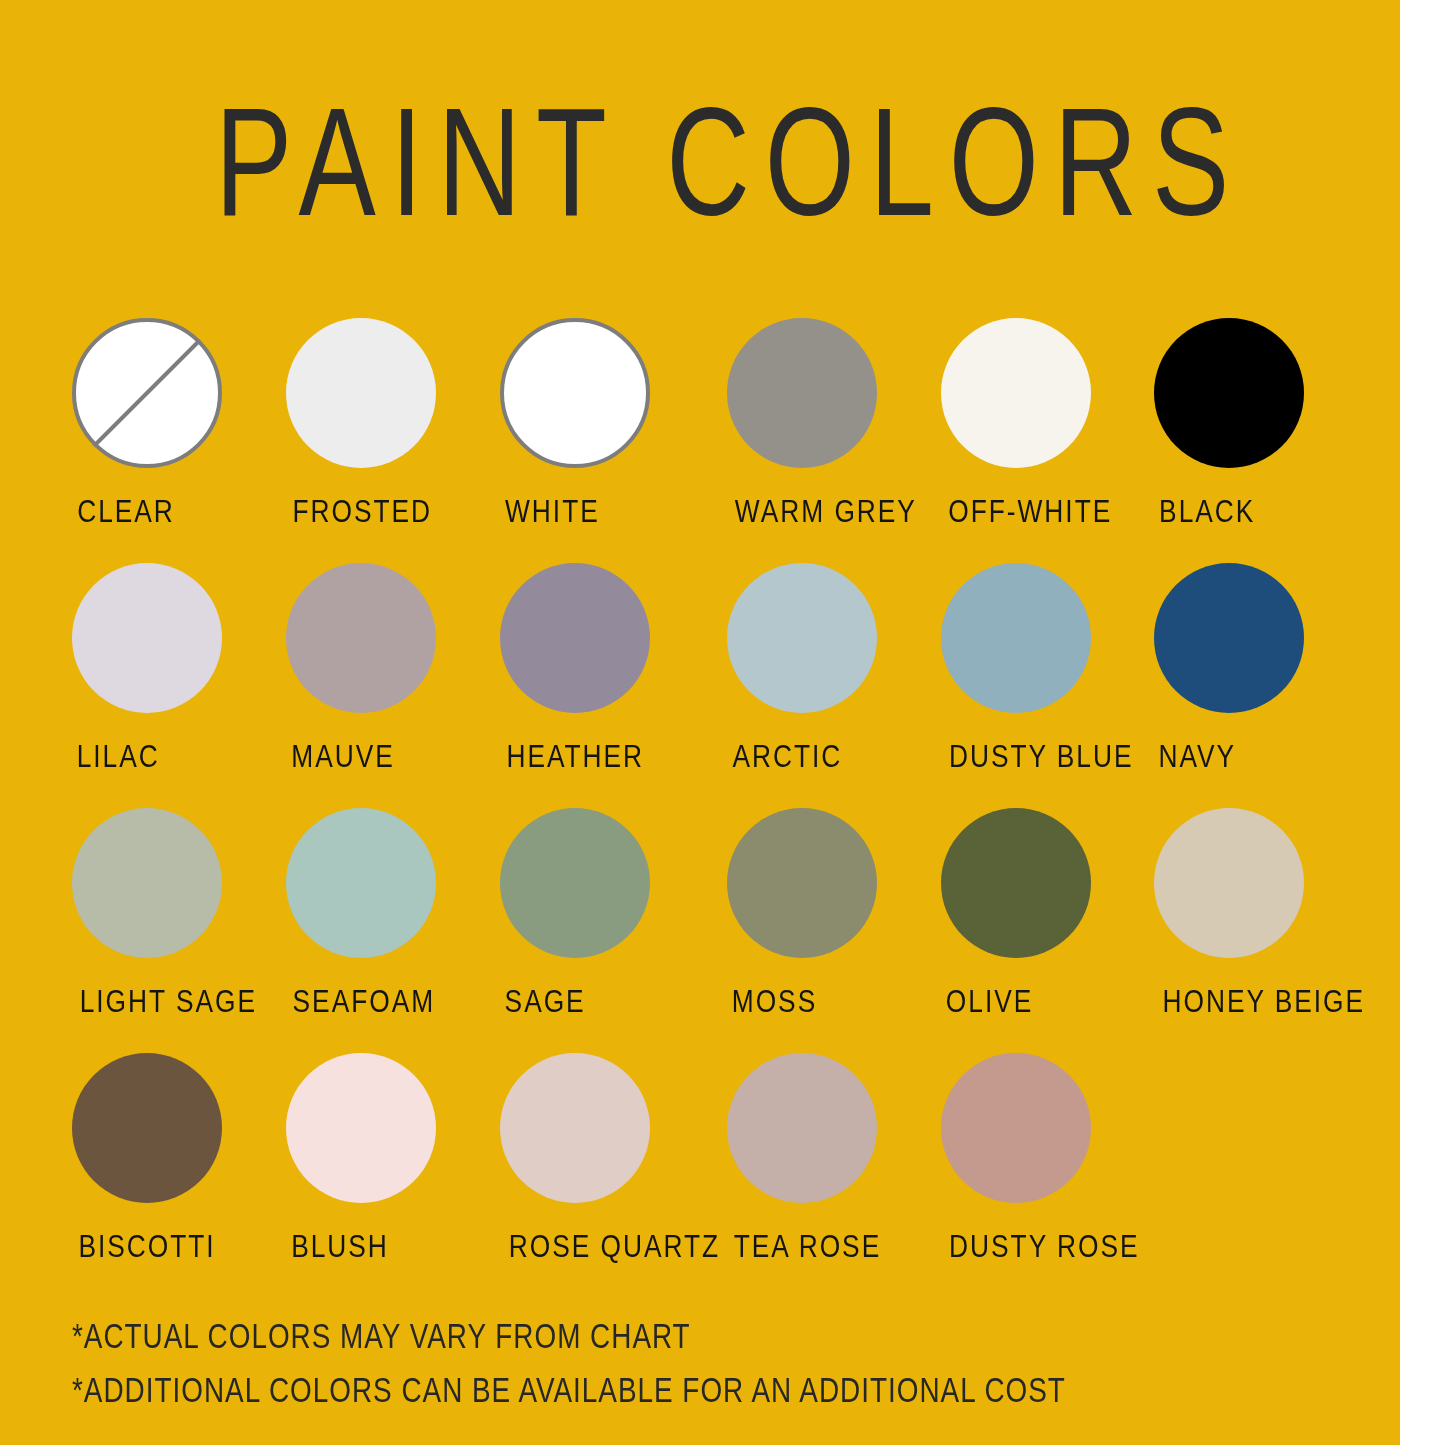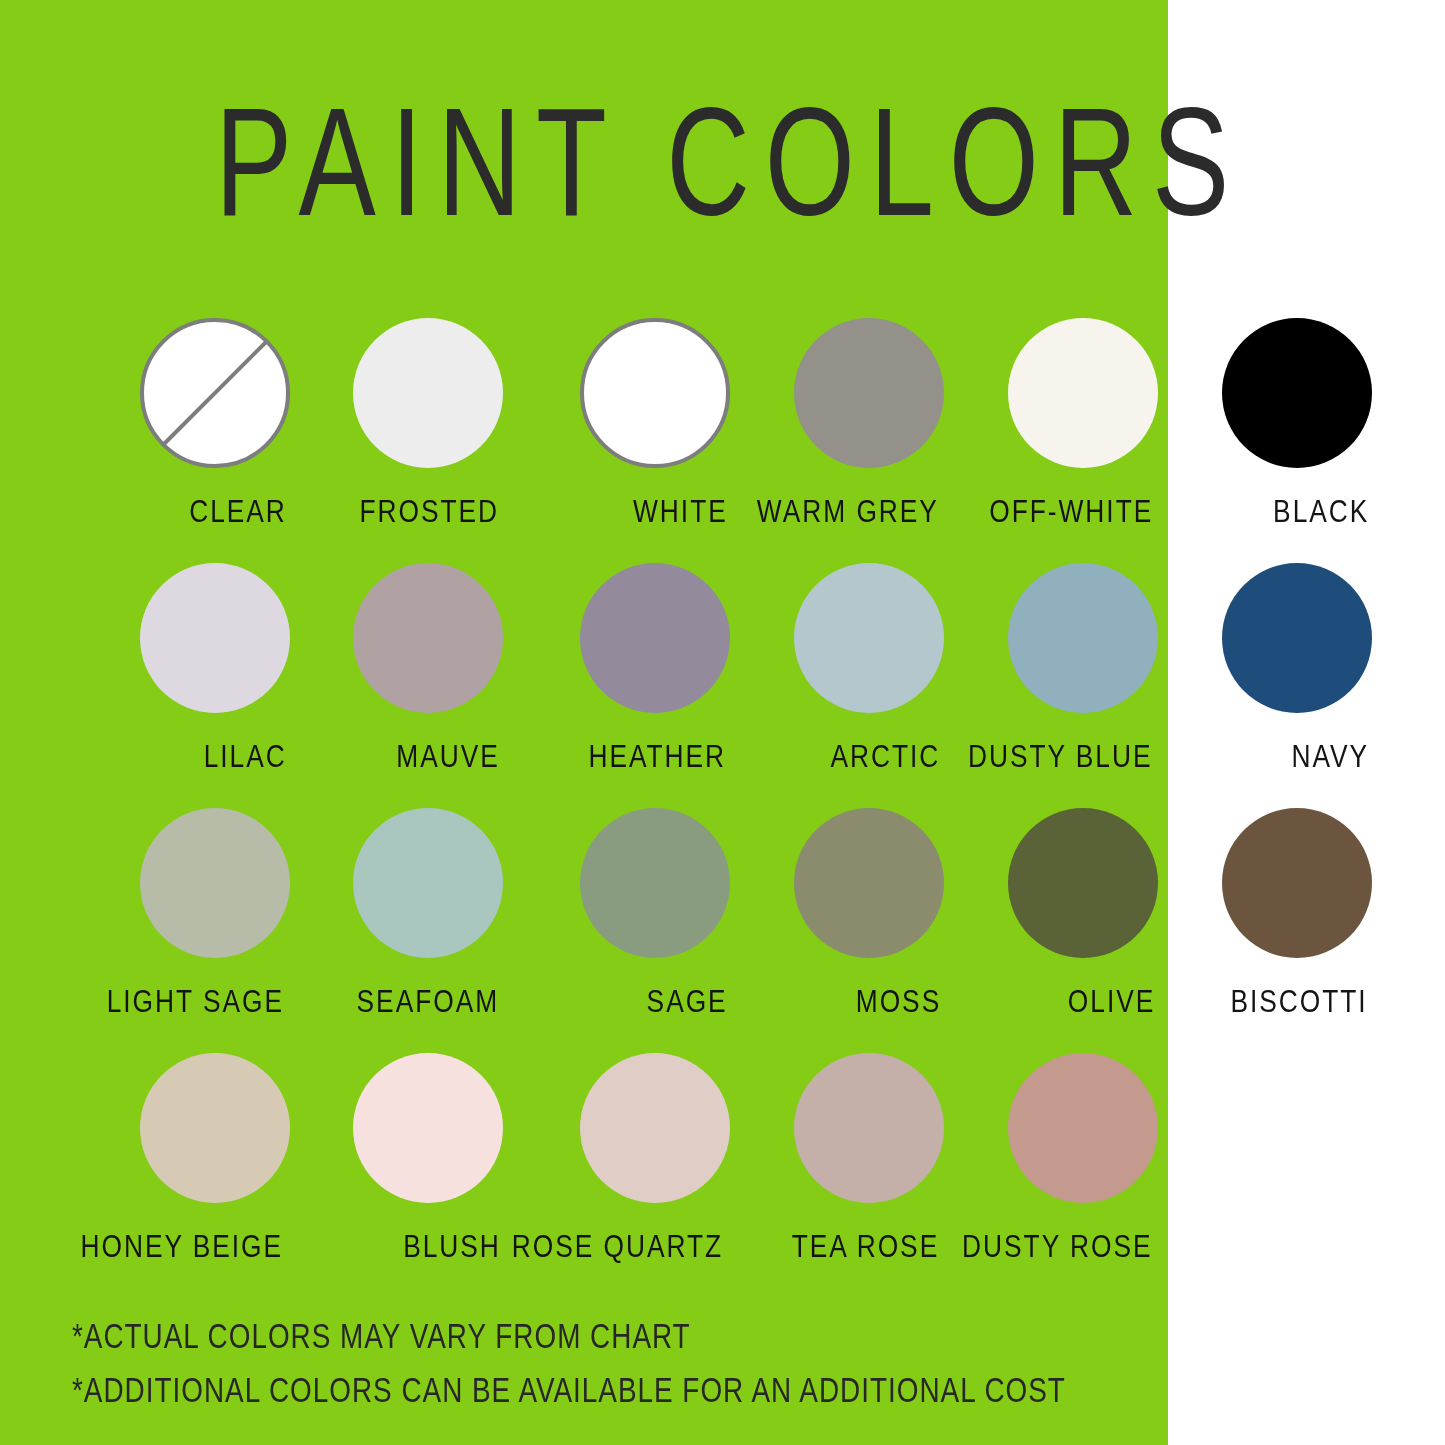--- a/index.html
+++ b/index.html
@@ -10,23 +10,23 @@
   body {
     width: 1445px;
     height: 1445px;
     font-family: "Liberation Sans", sans-serif;
     color: #231f20;
     overflow: hidden;
   }
 
   .sheet {
     position: relative;
-    width: 1168px;
+    width: 1400px;
     height: 1445px;
-    background: #84cc16;
+    background: #eab308;
     box-sizing: border-box;
   }
 
   
   .title-wrap {
     position: absolute;
     top: 86px;
     left: 0;
     width: 1445px;
     text-align: center;
@@ -54,21 +54,21 @@
     display: grid;
     grid-template-columns: repeat(6, 1fr);
     grid-auto-rows: 245px;
     column-gap: 0px;
     row-gap: 0px;
   }
   .cell {
     position: relative;
     display: flex;
     flex-direction: column;
-    align-items: flex-end;
+    align-items: flex-start;
   }
   .dot {
     width: 150px;
     height: 150px;
     border-radius: 50%;
     box-sizing: border-box;
     position: relative;
   }
   .dot.outlined {
     background: #ffffff !important;
@@ -190,26 +190,26 @@
       </div>
       <div class="cell">
         <div class="dot" style="background: rgb(139, 140, 110);"></div>
         <div class="label">MOSS</div>
       </div>
       <div class="cell">
         <div class="dot" style="background: rgb(90, 98, 55);"></div>
         <div class="label">OLIVE</div>
       </div>
       <div class="cell">
+        <div class="dot" style="background: rgb(214, 202, 180);"></div>
+        <div class="label">HONEY BEIGE</div>
+      </div>
+      <div class="cell">
         <div class="dot" style="background: rgb(107, 85, 63);"></div>
         <div class="label">BISCOTTI</div>
-      </div>
-      <div class="cell">
-        <div class="dot" style="background: rgb(214, 202, 180);"></div>
-        <div class="label">HONEY BEIGE</div>
       </div>
       <div class="cell">
         <div class="dot" style="background: rgb(246, 225, 222);"></div>
         <div class="label">BLUSH</div>
       </div>
       <div class="cell">
         <div class="dot" style="background: rgb(224, 205, 198);"></div>
         <div class="label">ROSE QUARTZ</div>
       </div>
       <div class="cell">

